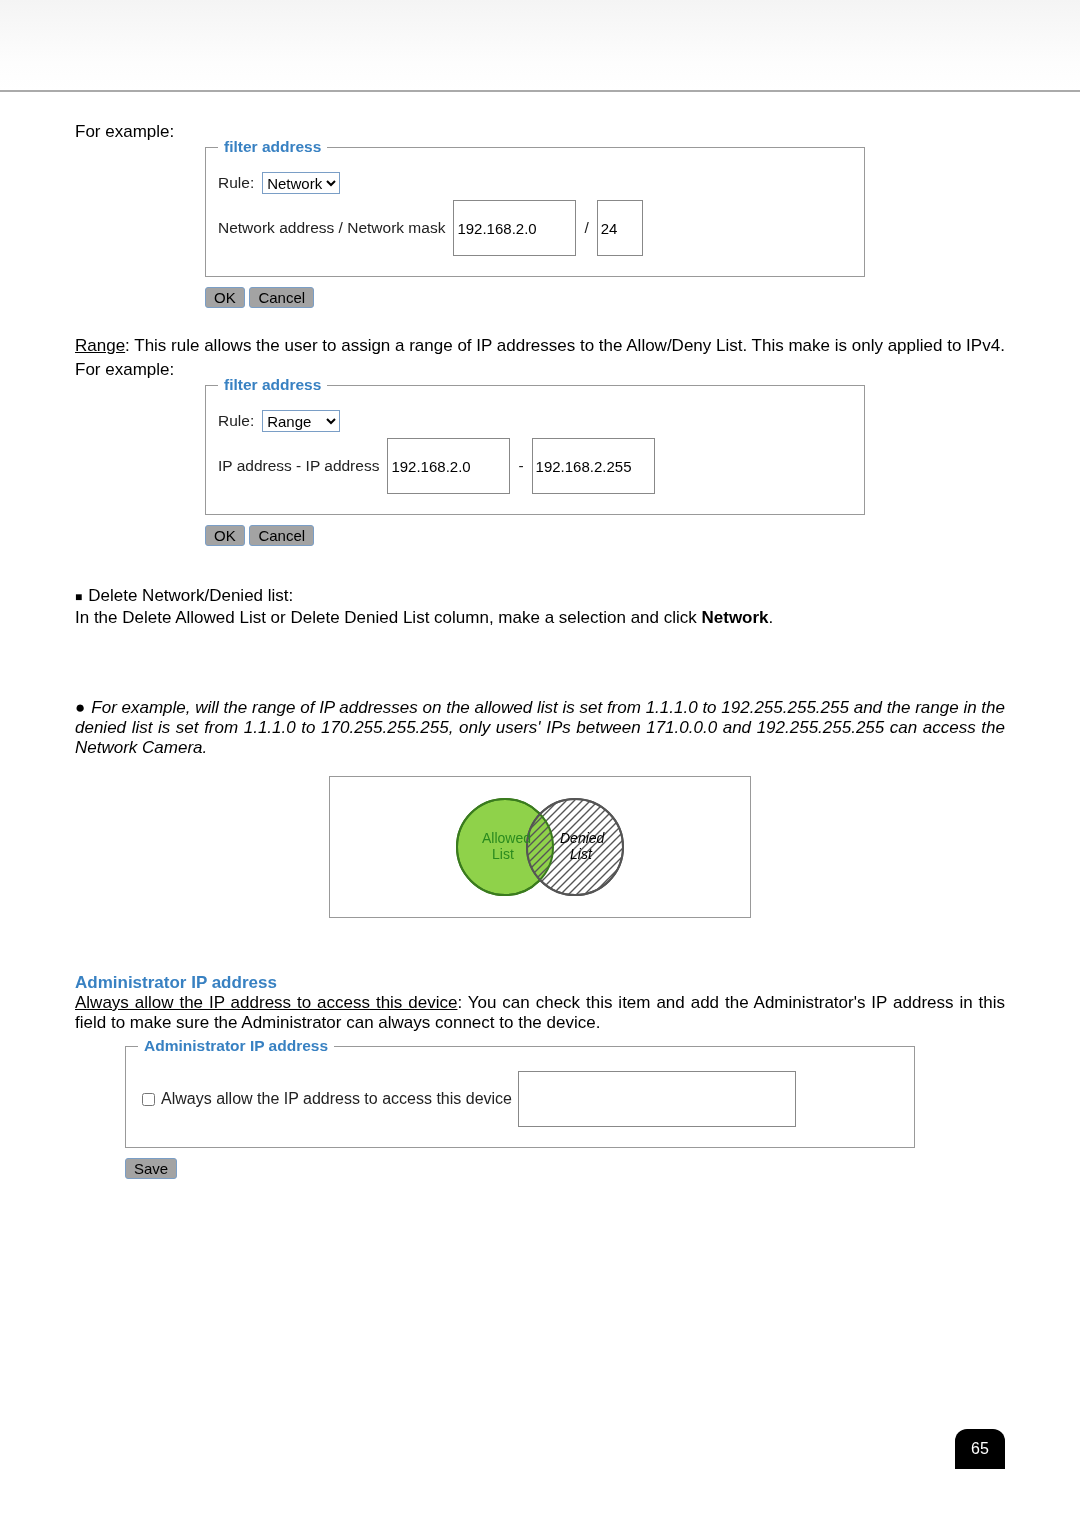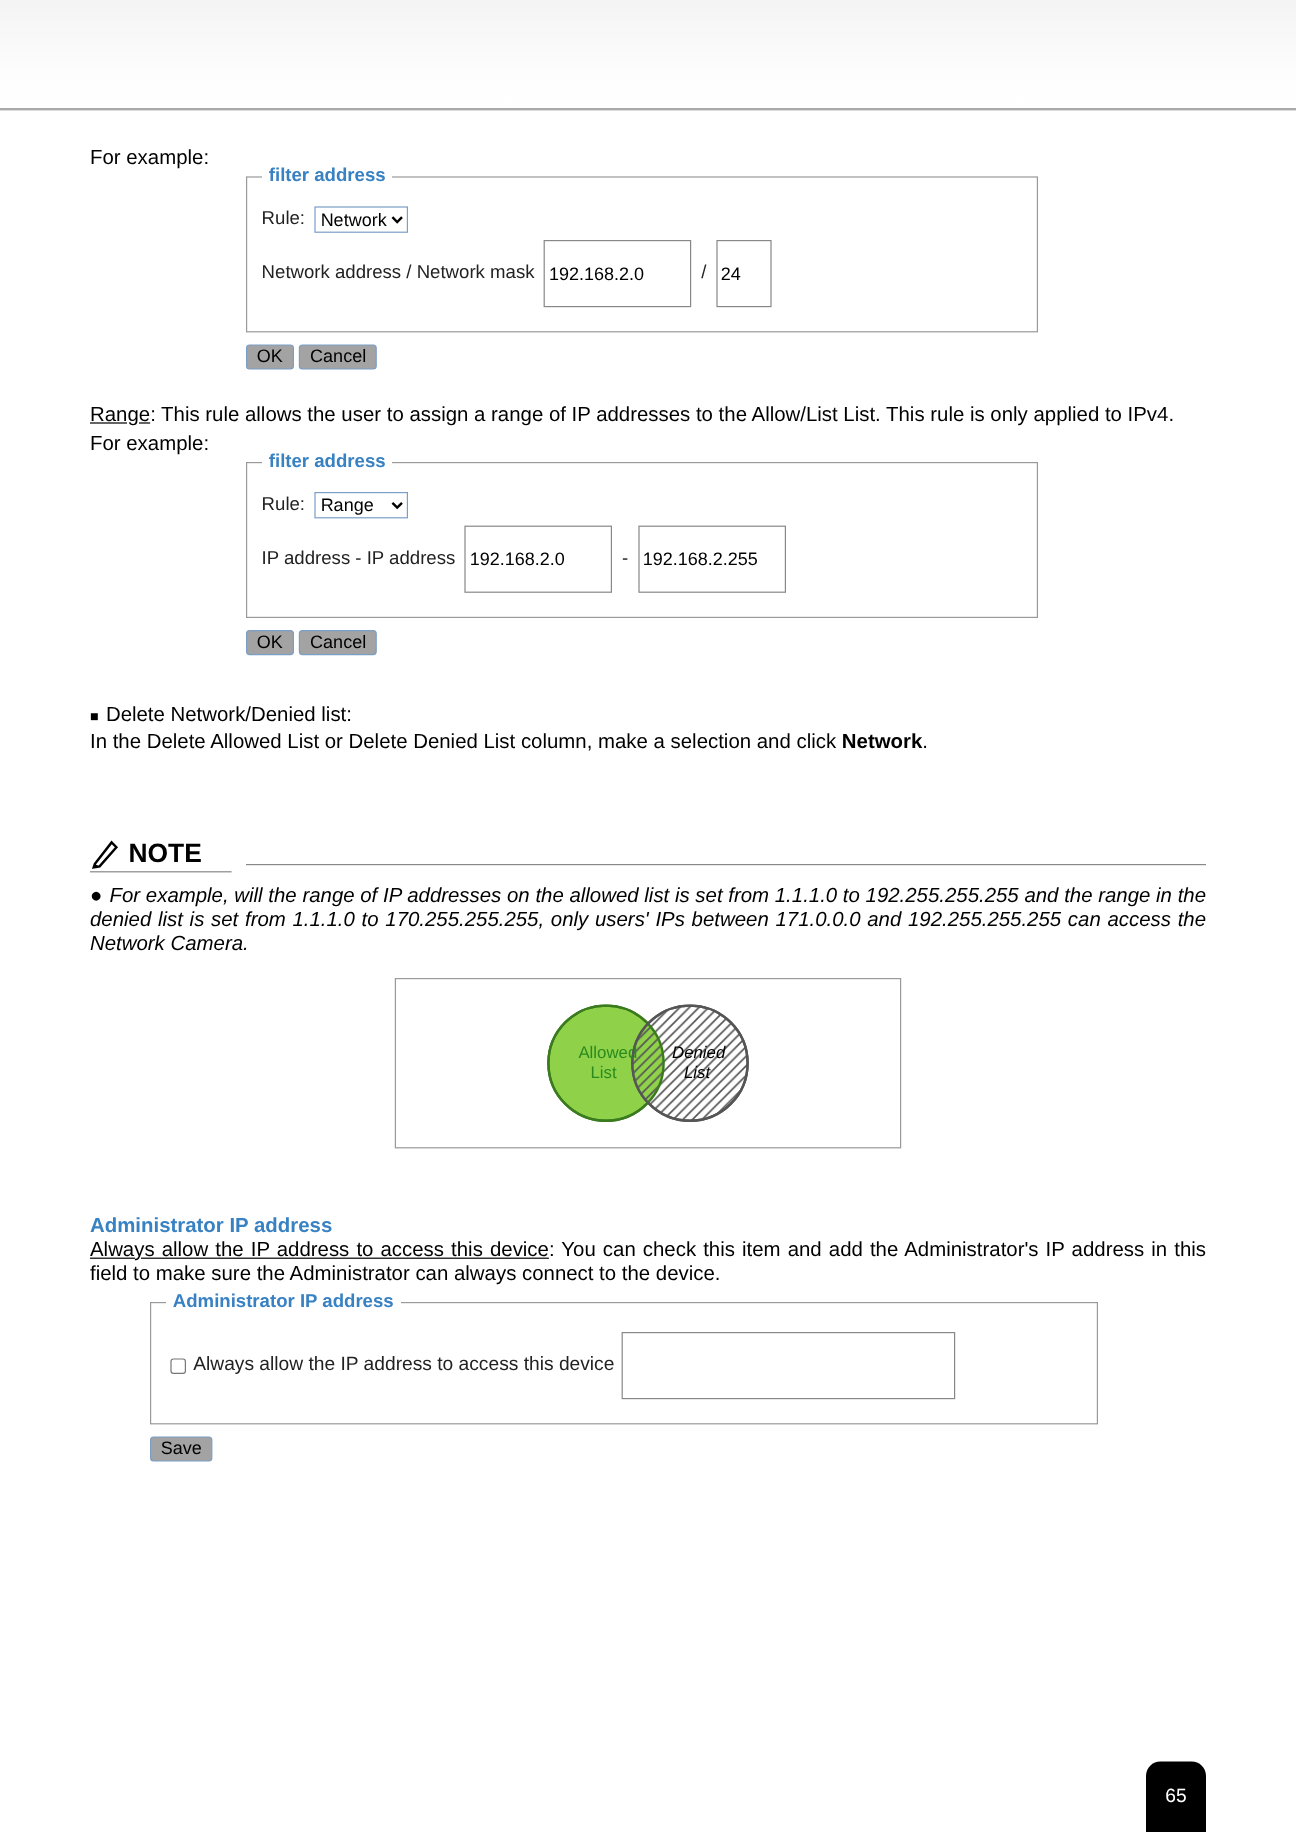--- a/index.html
+++ b/index.html
@@ -25,21 +25,21 @@
   .note-title{display:flex;align-items:center;font-weight:bold;font-size:22px;}
   .note-title svg{margin-right:6px;}
   .note-rule{flex:1;height:1px;background:#888;margin-left:12px;margin-bottom:6px;}
   .note-underline{height:1px;background:#888;width:118px;margin-top:2px;}
   .note-body{font-style:italic;text-align:justify;margin-top:10px;}
   .note-body .dot{font-style:normal;margin-right:6px;}
   .venn-wrap{margin:18px auto;border:1px solid #999;width:420px;height:140px;display:flex;align-items:center;justify-content:center;}
   .section-title{color:#3881c2;font-weight:bold;margin-top:55px;}
   .admin-fs input[type="checkbox"]{margin-right:6px;}
   .admin-chk-label{font-size:16px;}
-  .pagenum{position:relative;margin-top:250px;margin-left:auto;width:50px;height:60px;background:#000;border-top-left-radius:12px;border-top-right-radius:12px;color:#fff;display:flex;align-items:center;justify-content:center;font-size:16px;}
+  .pagenum{position:relative;margin-top:250px;margin-left:auto;width:50px;height:40px;background:#000;border-top-left-radius:12px;border-top-right-radius:12px;color:#fff;display:flex;align-items:center;justify-content:center;font-size:16px;}
 </style>
 </head>
 <body>
 
 <div class="top-band"></div>
 
 <div class="page">
 
   <div>For example:</div>
 
@@ -59,21 +59,21 @@
         <input class="ui-text" style="width: 38px;" value="24">
       </div>
     </fieldset>
     <div class="btnrow">
       <button class="btn">OK</button>
       <button class="btn">Cancel</button>
     </div>
   </div>
 
   <div class="para" style="margin-top:28px;">
-    <span class="u">Range</span><span>: This rule allows the user to assign a range of IP addresses to the Allow/List List. This rule is only applied to IPv4.</span>
+    <span class="u">Range</span><span>: This rule allows the user to assign a range of IP addresses to the Allow/Deny List. This make is only applied to IPv4.</span>
   </div>
   <div>For example:</div>
 
   <div style="margin-left:130px;width:660px;margin-top:-4px;">
     <fieldset class="ui">
       <legend class="legend">filter address</legend>
       <div class="ui-row">
         <span class="ui-label">Rule:</span>
         <select class="ui-select" style="width:78px">
           <option>Range</option>
@@ -96,33 +96,20 @@
     <div class="bullet-row">
       <span class="sq">■</span>
       <span>Delete Network/Denied list:</span>
     </div>
     <div>
       <span>In the Delete Allowed List or Delete Denied List column, make a selection and click </span><b>Network</b><span>.</span>
     </div>
   </div>
 
   <div class="note-wrap">
-    <div class="note-head">
-      <div>
-        <div class="note-title">
-          <svg width="26" height="26" viewBox="0 0 26 26">
-            <path d="M4 22 L18 4 L22 8 L8 24 L3 25 Z" fill="none" stroke="#000" stroke-width="2"></path>
-            <path d="M4 22 L8 24 L3 25 Z" fill="#000"></path>
-          </svg>
-          <span>NOTE</span>
-        </div>
-        <div class="note-underline"></div>
-      </div>
-      <div class="note-rule"></div>
-    </div>
     <div class="note-body">
       <span class="dot">●</span><span style="display:inline">For example, will the range of IP addresses on the allowed list is set from 1.1.1.0 to 192.255.255.255 and the range in the denied list is set from 1.1.1.0 to 170.255.255.255, only users' IPs between 171.0.0.0 and 192.255.255.255 can access the Network Camera.</span>
     </div>
   </div>
 
   <div class="venn-wrap">
     <svg width="240" height="120" viewBox="0 0 240 120">
       <defs>
         <pattern id="hatch" patternUnits="userSpaceOnUse" width="8" height="8">
           <path d="M-2,2 l4,-4 M0,8 l8,-8 M6,10 l4,-4" stroke="#555" stroke-width="1.4"></path>

